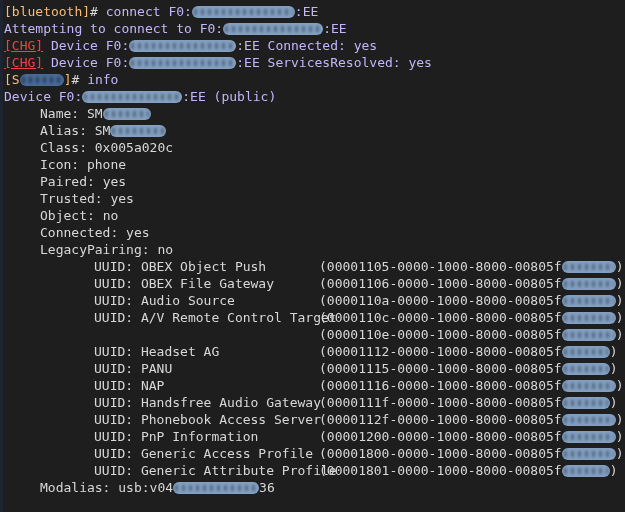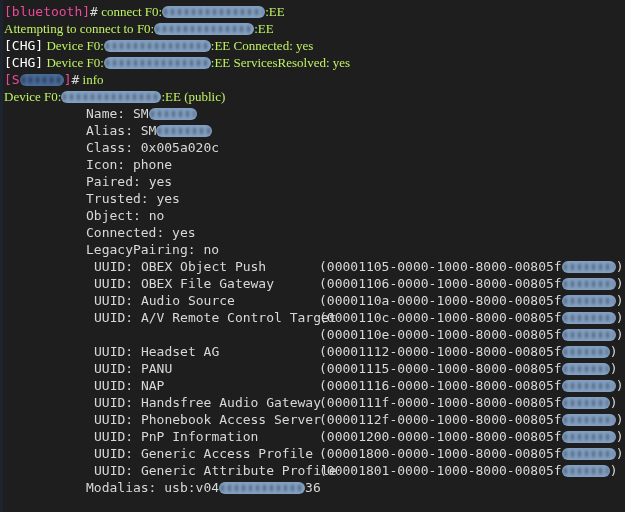--- a/index.html
+++ b/index.html
@@ -41,27 +41,27 @@
     box-sizing: border-box;
   }
 
   .line {
     height: 17px;
     white-space: pre;
     display: block;
   }
 
   
-  .c-prompt   { color: #ec4899; }   
-  .c-chg      { color: #ffffff; }
-  .c-text     { color: #bef264; font-family: Liberation Serif, serif; }
+  .c-prompt   { color: #fdba74; }   
+  .c-chg      { color: #ef4444; text-decoration: underline; }
+  .c-text     { color: #c4b5fd; }
   .c-hash     { color: #d8d8d8; }
 
   
-  .indent { padding-left: 82px; }
+  .indent { padding-left: 36px; }
 
   
   .redact {
     display: inline-block;
     vertical-align: -2px;
     height: 12px;
     border-radius: 7px;
     background: #8aa8cc;
     position: relative;
     overflow: hidden;

